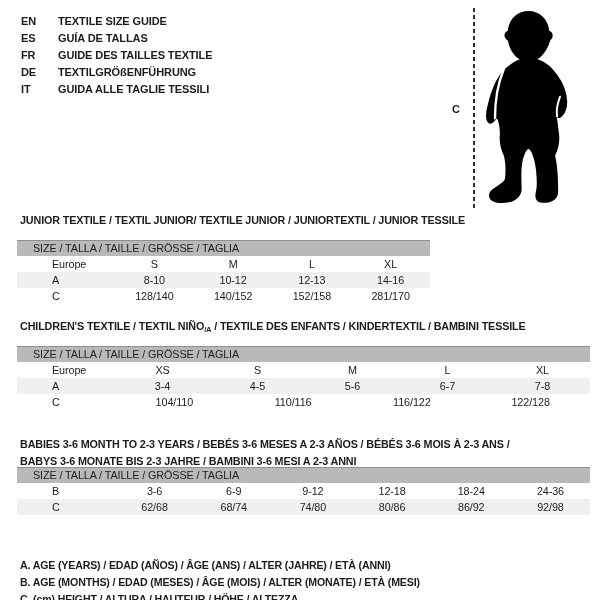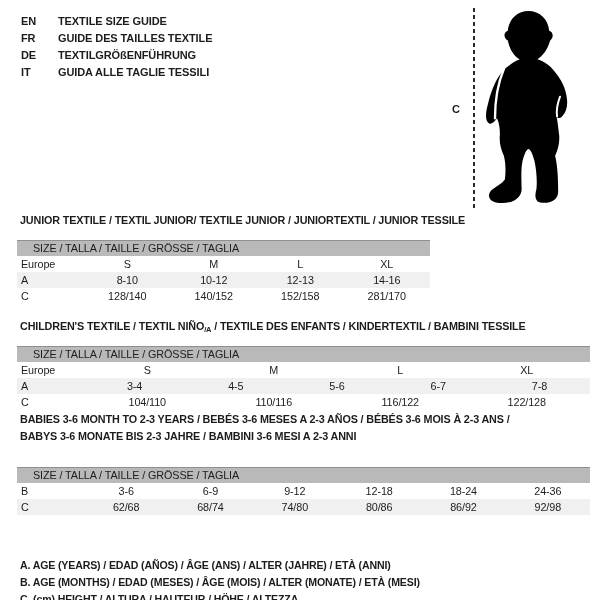--- a/index.html
+++ b/index.html
@@ -32,34 +32,38 @@
   
   .size-table{position:absolute;font-size:10.8px;letter-spacing:-0.1px;}
   .t-header{
     background:var(--header-bg,#b9b9b9);
     border-top:1px solid #8f8f8f;
     height:15px;line-height:15px;padding-left:16px;
     color:#202020;
   }
   .t-row{display:flex;height:16px;line-height:16px;}
   .t-row.stripe{background:var(--stripe-bg,#f0f0f0);}
-  .t-label{width:63px;flex:0 0 63px;padding-left:4px;}
+  .t-label{width:63px;flex:0 0 63px;padding-left:4px;margin-left:31px;}
   .t-cell{flex:1 1 0;text-align:center;}
 
   
   .notes{position:absolute;left:20px;top:533px;margin-top:24px;}
   .note-line{font-size:10.6px;font-weight:bold;line-height:17.2px;letter-spacing:-0.15px;white-space:nowrap;}
 </style>
 </head>
 <body style="--header-bg: #b9b9b9; --stripe-bg: #f0f0f0;">
 
 <div class="lang-list">
     <div class="lang-row">
       <span class="lang-code">EN</span>
       <span class="lang-label">TEXTILE SIZE GUIDE</span>
+    </div>
+    <div class="lang-row">
+      <span class="lang-code">ES</span>
+      <span class="lang-label">GUÍA DE TALLAS</span>
     </div>
     <div class="lang-row">
       <span class="lang-code">FR</span>
       <span class="lang-label">GUIDE DES TAILLES TEXTILE</span>
     </div>
     <div class="lang-row">
       <span class="lang-code">DE</span>
       <span class="lang-label">TEXTILGRÖßENFÜHRUNG</span>
     </div>
     <div class="lang-row">
@@ -134,20 +138,21 @@
     </div>
   </div>
 
 <div class="sec-title" style="top:320px">
   <span>CHILDREN'S TEXTILE / TEXTIL NIÑO</span><span class="sub">/A</span><span> / TEXTILE DES ENFANTS / KINDERTEXTIL / BAMBINI TESSILE</span>
 </div>
 <div class="size-table" style="left:17px;top:346px;width:573px">
     <div class="t-header">SIZE / TALLA / TAILLE / GRÖSSE / TAGLIA</div>
     <div class="t-row">
       <div class="t-label">Europe</div>
+      <div class="t-cell">XS</div>
       <div class="t-cell">S</div>
       <div class="t-cell">M</div>
       <div class="t-cell">L</div>
       <div class="t-cell">XL</div>
     </div>
     <div class="t-row stripe">
       <div class="t-label">A</div>
       <div class="t-cell">3-4</div>
       <div class="t-cell">4-5</div>
       <div class="t-cell">5-6</div>
@@ -156,21 +161,21 @@
     </div>
     <div class="t-row">
       <div class="t-label">C</div>
       <div class="t-cell">104/110</div>
       <div class="t-cell">110/116</div>
       <div class="t-cell">116/122</div>
       <div class="t-cell">122/128</div>
     </div>
   </div>
 
-<div class="sec-title two-line" style="top:411px">
+<div class="sec-title two-line" style="top:436px">
   <span>BABIES 3-6 MONTH TO 2-3 YEARS / BEBÉS 3-6 MESES A 2-3 AÑOS / BÉBÉS 3-6 MOIS À 2-3 ANS /</span>
   <span>BABYS 3-6 MONATE BIS 2-3 JAHRE / BAMBINI 3-6 MESI A 2-3 ANNI</span>
 </div>
 <div class="size-table" style="left:17px;top:467px;width:573px">
     <div class="t-header">SIZE / TALLA / TAILLE / GRÖSSE / TAGLIA</div>
     <div class="t-row">
       <div class="t-label">B</div>
       <div class="t-cell">3-6</div>
       <div class="t-cell">6-9</div>
       <div class="t-cell">9-12</div>

